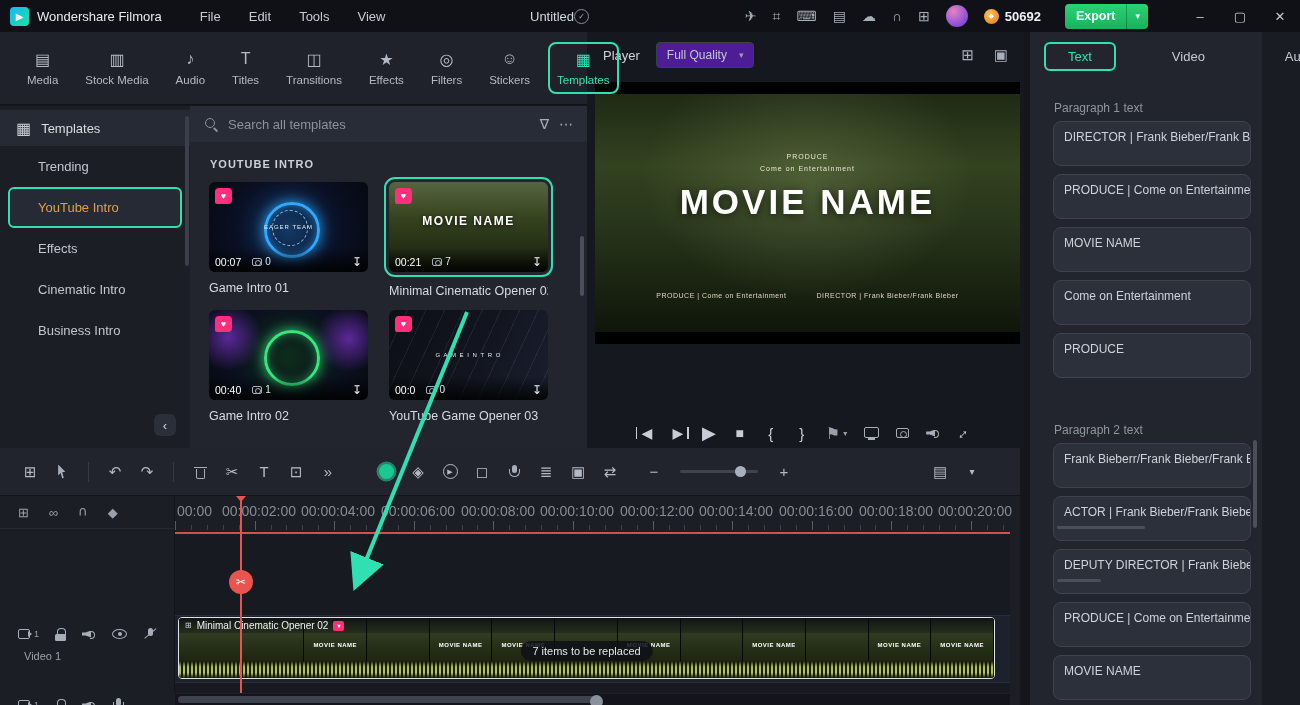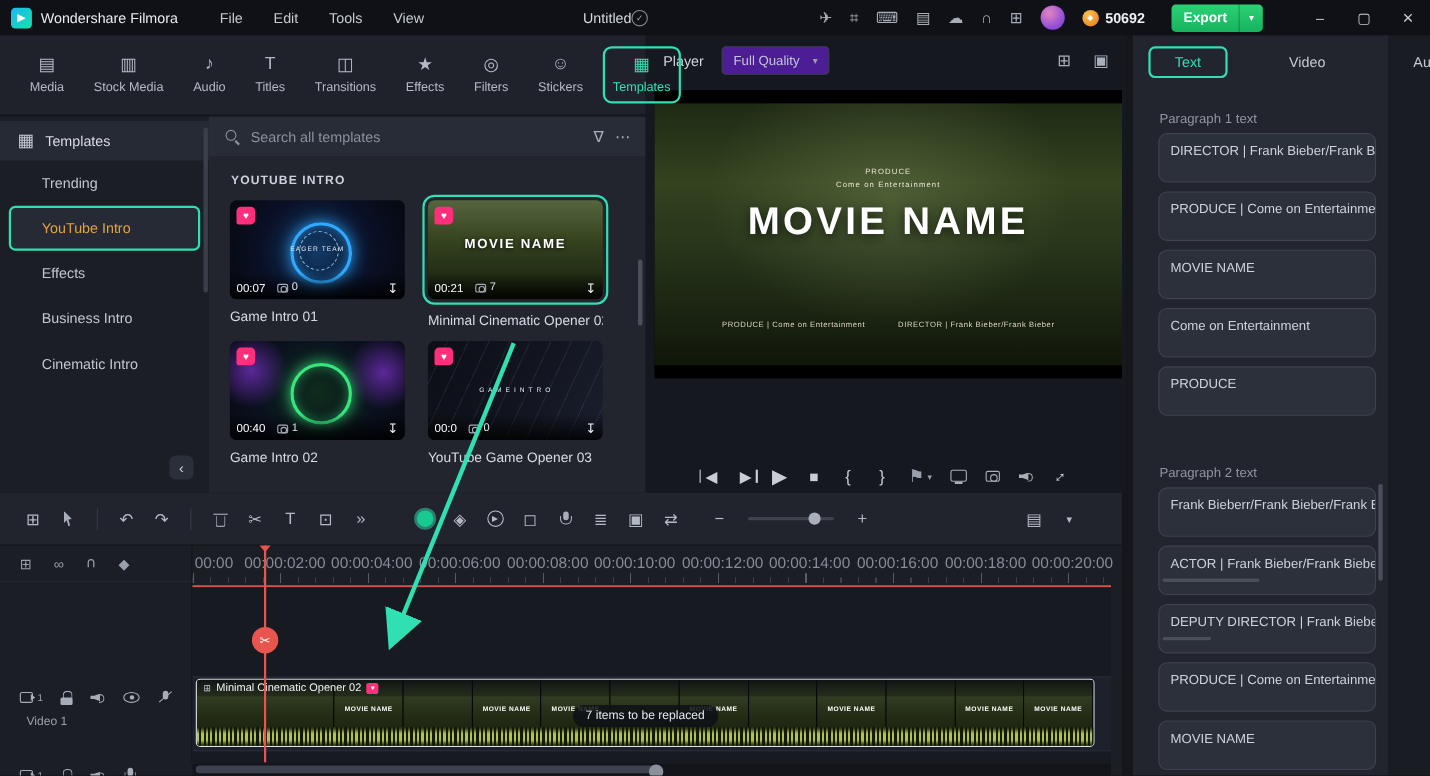--- a/index.html
+++ b/index.html
@@ -288,22 +288,22 @@
 </div>
 
 <aside class="sidebar">
   <div class="side-head">
     <i>▦</i>
     <span class="hl">Templates</span>
   </div>
   <div class="side-item">Trending</div>
   <div class="side-item active">YouTube Intro</div>
   <div class="side-item">Effects</div>
+  <div class="side-item">Cinematic Intro</div>
   <div class="side-item">Business Intro</div>
-  <div class="side-item">Cinematic Intro</div>
   <div class="side-scroll"></div>
   <div class="collapse">‹</div>
 </aside>
 
 <section class="library">
   <div class="search-row">
     <span class="sh i-search"></span>
     <span class="search-ph">Search all templates</span>
     <i class="tbi">∇</i>
     <i class="tbi">⋯</i>

